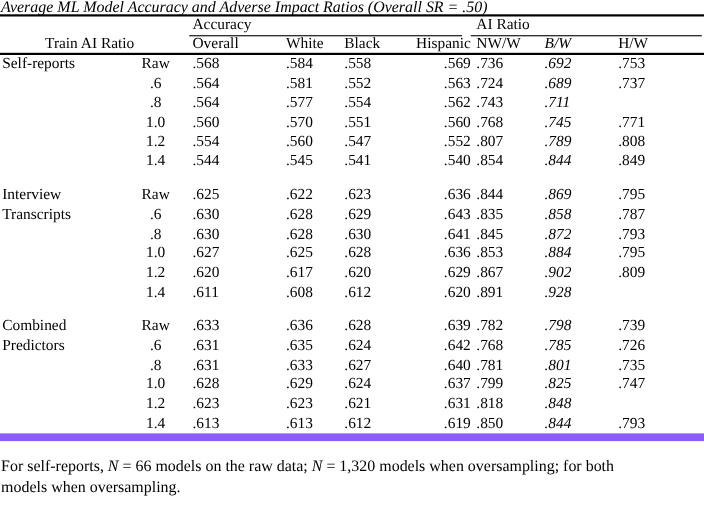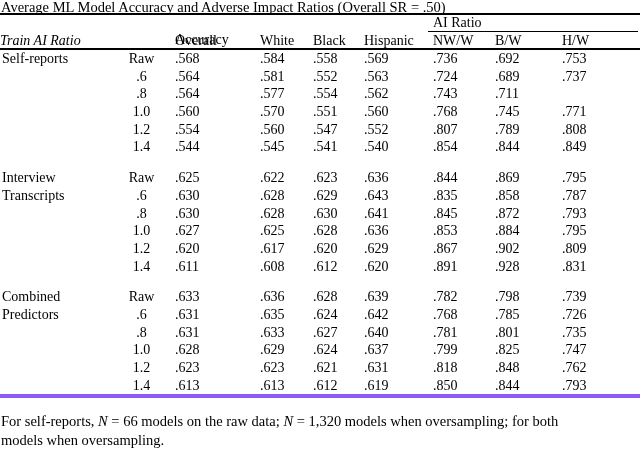--- a/index.html
+++ b/index.html
@@ -9,20 +9,21 @@
     color: #000000;
   }
   .page {
     position: relative;
     width: 640px;
     height: 459px;
     background: #ffffff;
     overflow: hidden;
   }
   .title {
+    font-style: italic;
     font-size: 14.5px;
     line-height: 15px;
     height: 15px;
     padding-left: 1px;
     border-bottom: 2px solid #000;
     white-space: nowrap;
   }
   .row {
     display: grid;
     grid-template-columns: 110px 55px 93px 53px 51px 66px 65px 41px 106px;
@@ -35,55 +36,55 @@
     border-bottom: 1px solid #000;
     white-space: nowrap;
   }
   .spanner.accuracy { grid-column: 3 / 7; margin-left: 7px; margin-right: 8px; padding-left: 3px; }
   .spanner.airatio  { grid-column: 7 / 10; margin-right: 2px; padding-left: 5px; }
   .header-row {
     height: 17px;
     border-bottom: 2px solid #000;
   }
   .header-row .cell { font-size: 14px; line-height: 16px; white-space: nowrap; }
-  .rowhdr { grid-column: 1 / 3; text-align: left; padding-right: 2px; font-style: italic; }
+  .rowhdr { grid-column: 1 / 3; text-align: center; padding-right: 2px; }
   .cell { font-size: 14px; line-height: 17.7px; white-space: nowrap; overflow: visible; }
   .data-row { height: 17.7px; }
   .spacer-row { height: 13px; }
   .group { padding-left: 2px; }
   .ratio { padding-left: 8px; text-align: center; }
   .c0 { padding-left: 10px; }
   .c1 { padding-left: 2px; }
   .c2 { padding-left: 2px; }
-  .c3 { padding-left: 2px; }
+  .c3 { padding-left: 2px; text-align: right; }
   .c4 { padding-left: 5px; }
-  .c5 { padding-left: 2px; }
+  .c5 { padding-left: 2px; font-style: italic; }
   .c6 { padding-left: 2px; margin-left: 26px; }
-  #tbody { border-bottom: 4px solid #8b5cf6; }
+  #tbody { border-bottom: 7px solid #8b5cf6; }
   .footnote {
     padding-left: 1px;
     padding-top: 14px;
     font-size: 14.5px;
   }
   .footnote .fline { line-height: 18.5px; white-space: nowrap; }
   .footnote .ital { font-style: italic; }
 </style>
 </head>
 <body>
 
 <div class="page">
 
   <div class="title">Average ML Model Accuracy and Adverse Impact Ratios (Overall SR = .50)</div>
 
   <div>
 
     <div class="row spanner-row">
       <div class="spacer"></div>
+      <div class="spanner accuracy">Accuracy</div>
       <div class="spanner airatio">AI Ratio</div>
-      <div class="spanner accuracy">Accuracy</div>
     </div>
 
     <div class="row header-row">
       <div class="cell rowhdr">Train AI Ratio</div>
       <div class="cell c0">Overall</div>
       <div class="cell c1">White</div>
       <div class="cell c2">Black</div>
       <div class="cell c3">Hispanic</div>
       <div class="cell c4">NW/W</div>
       <div class="cell c5">B/W</div>
@@ -214,21 +215,20 @@
         </div>
         <div class="row data-row">
           <div class="cell group"></div>
           <div class="cell ratio">1.4</div>
           <div class="cell c0">.611</div>
           <div class="cell c1">.608</div>
           <div class="cell c2">.612</div>
           <div class="cell c3">.620</div>
           <div class="cell c4">.891</div>
           <div class="cell c5">.928</div>
-          <div class="cell c6">.831</div>
         </div>
         <div class="row spacer-row"></div>
         <div class="row data-row">
           <div class="cell group">Combined</div>
           <div class="cell ratio">Raw</div>
           <div class="cell c0">.633</div>
           <div class="cell c1">.636</div>
           <div class="cell c2">.628</div>
           <div class="cell c3">.639</div>
           <div class="cell c4">.782</div>
@@ -270,21 +270,20 @@
         </div>
         <div class="row data-row">
           <div class="cell group"></div>
           <div class="cell ratio">1.2</div>
           <div class="cell c0">.623</div>
           <div class="cell c1">.623</div>
           <div class="cell c2">.621</div>
           <div class="cell c3">.631</div>
           <div class="cell c4">.818</div>
           <div class="cell c5">.848</div>
-          <div class="cell c6">.762</div>
         </div>
         <div class="row data-row">
           <div class="cell group"></div>
           <div class="cell ratio">1.4</div>
           <div class="cell c0">.613</div>
           <div class="cell c1">.613</div>
           <div class="cell c2">.612</div>
           <div class="cell c3">.619</div>
           <div class="cell c4">.850</div>
           <div class="cell c5">.844</div>

